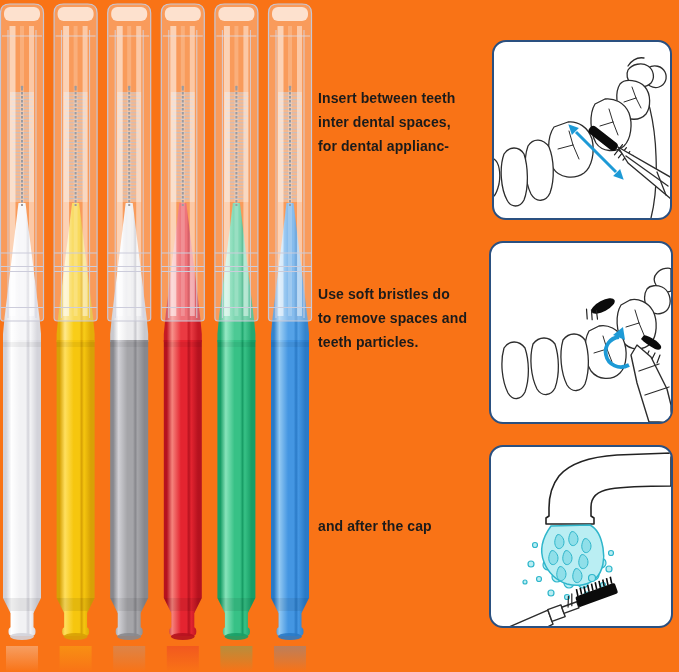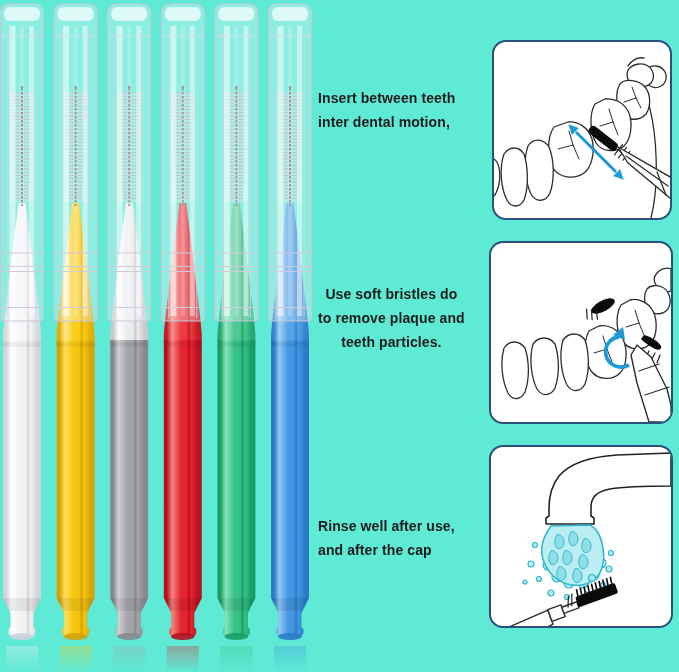--- a/index.html
+++ b/index.html
@@ -1,17 +1,17 @@
 <!DOCTYPE html>
 <html><head>
 <meta charset="utf-8">
 <style>
   html,body{margin:0;padding:0;background:#fff;}
   #stage{
-    position:relative;width:679px;height:672px;background:#5eead4;overflow:hidden;
+    position:relative;width:679px;height:672px;background:#f97316;overflow:hidden;
     font-family:"Liberation Sans","DejaVu Sans",sans-serif;
   }
   .caption{
     position:absolute;left:318px;color:#1b1b1b;font-size:14px;font-weight:700;
     line-height:24px;letter-spacing:.1px;white-space:nowrap;
   }
   .caption span{display:block;}
   .panel{
     position:absolute;box-sizing:border-box;border:2px solid #2a5080;border-radius:14px;
     background:#fff;overflow:hidden;
@@ -359,31 +359,31 @@
           <line x1="268.5" y1="253" x2="311.5" y2="253" stroke="#ccccdb" stroke-width="1"></line>
           <line x1="268.5" y1="266.5" x2="311.5" y2="266.5" stroke="#ccccdb" stroke-width="1.2"></line>
           <line x1="268.5" y1="271.5" x2="311.5" y2="271.5" stroke="#ccccdb" stroke-width="1.2"></line>
           <line x1="268.5" y1="307.5" x2="311.5" y2="307.5" stroke="#ccccdb" stroke-width="1.2"></line>
         </g>
       </g>
     </svg>
 
   <div class="caption" style="top:86px;">
     <span>Insert between teeth</span>
-    <span>inter dental motion,</span>
+    <span>inter dental spaces,</span>
+    <span>for dental applianc-</span>
   </div>
 
-  <div class="caption" style="top:282px;text-align:center;">
+  <div class="caption" style="top:282px;">
     <span>Use soft bristles do</span>
-    <span>to remove plaque and</span>
+    <span>to remove spaces and</span>
     <span>teeth particles.</span>
   </div>
 
   <div class="caption" style="top:514px;">
-    <span>Rinse well after use,</span>
     <span>and after the cap</span>
   </div>
 
   <div class="panel" style="left:492px;top:40px;width:180px;height:180px;">
     <svg width="176" height="176" viewBox="0 0 176 176">
       <g>
         <path class="sketch" d="M141,31 C154,48 161,82 162,114 C163,138 161,160 157,176"></path>
         <path class="sketch" d="M134,24 C138,18 144,15 150,16"></path>
         <path class="tooth" d="M154,26 C160,22 168,24 171,30 C174,36 171,43 165,45 C159,47 152,43 151,37 Z"></path>
         <path class="tooth" d="M134,28 C138,22 148,20 154,24 C160,28 161,36 157,41 C152,46 142,46 137,42 C133,38 132,32 134,28 Z"></path>

